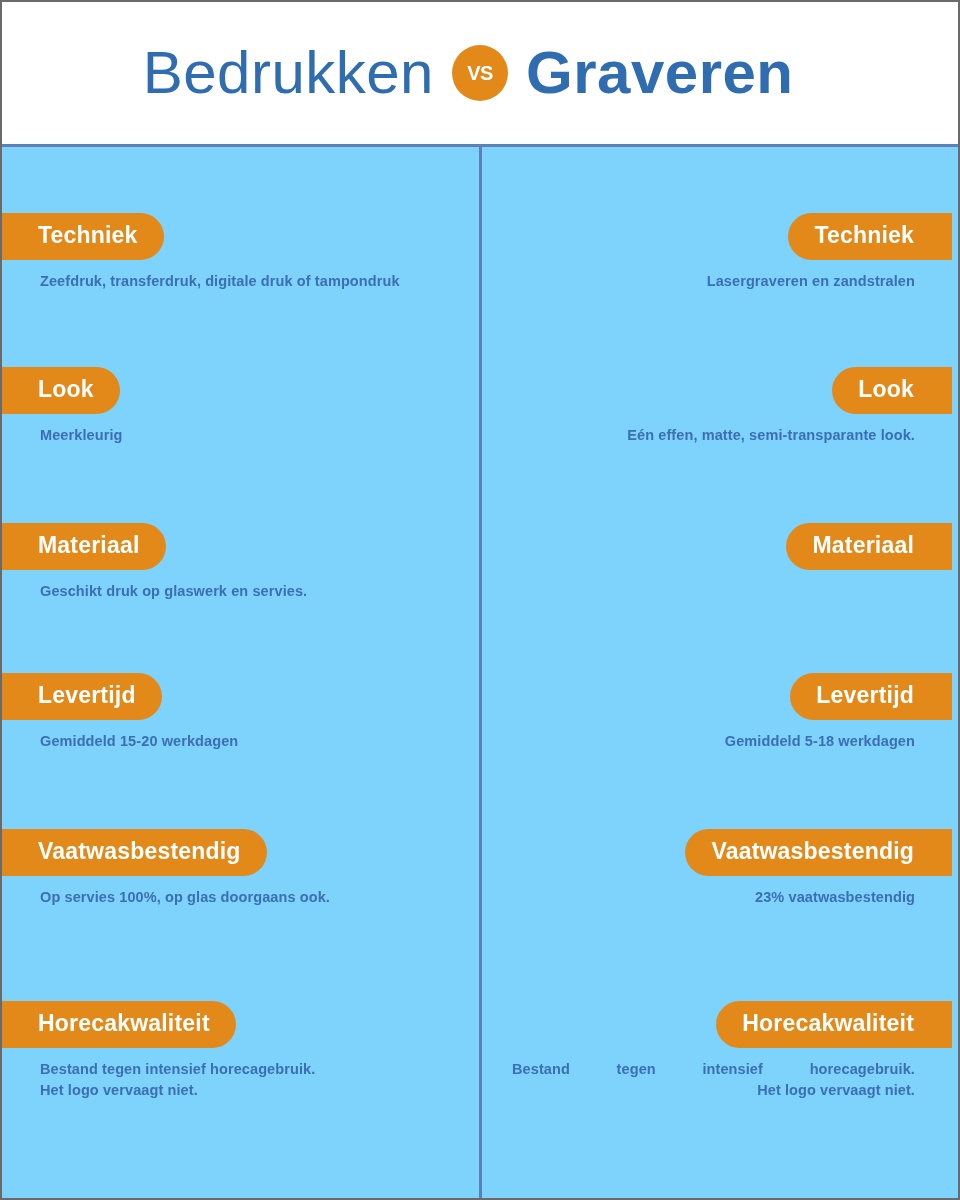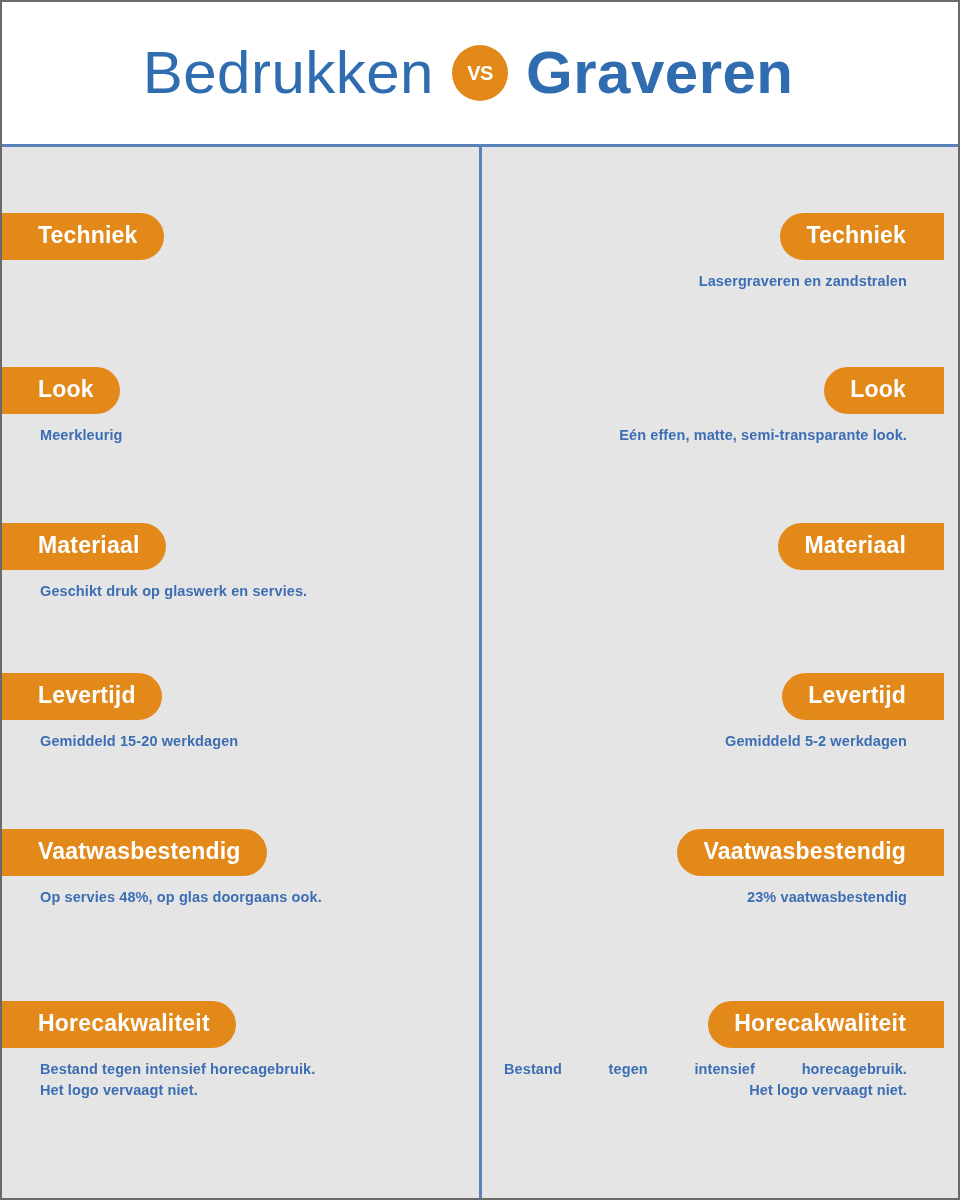--- a/index.html
+++ b/index.html
@@ -9,21 +9,21 @@
   }
   body {
     font-family: "Liberation Sans", sans-serif;
     -webkit-font-smoothing: antialiased;
   }
 
   #page {
     position: relative;
     width: 960px;
     height: 1200px;
-    background: #e5e5e5;
+    background: #7dd3fc;
     box-sizing: border-box;
     border: 2px solid #6a6a6a;
     overflow: hidden;
   }
 
   
   #header {
     position: relative;
     height: 145px;
     box-sizing: border-box;
@@ -78,21 +78,21 @@
 
   .column {
     width: 50%;
     box-sizing: border-box;
     position: relative;
   }
 
   .row {
     position: absolute;
     left: 0;
-    right: 16px;
+    right: 8px;
   }
 
   
   .pill {
     display: inline-block;
     background: #e2891a;
     color: #ffffff;
     font-size: 23px;
     font-weight: 700;
     line-height: 1;
@@ -125,23 +125,22 @@
     margin-top: 11px;
     letter-spacing: 0.1px;
   }
   .col-left .desc {
     padding-left: 38px;
     padding-right: 20px;
     text-align: left;
   }
   .col-right .desc {
     padding-right: 35px;
-    padding-left: 16px;
+    padding-left: 32px;
     text-align: right;
-    margin-left: 8px;
   }
   .desc .line { display: block; }
   .col-right .desc.justified .line.first {
     text-align: justify;
     text-align-last: justify;
   }
 </style>
 </head>
 <body>
 
@@ -150,20 +149,23 @@
   <div id="header">
     <div class="head-word left">Bedrukken</div>
     <div id="vs-badge">VS</div>
     <div class="head-word right">Graveren</div>
   </div>
 
   <div id="compare">
     <div class="column col-left">
         <div class="row" style="top: 66px;">
           <div class="pill-wrap"><span class="pill">Techniek</span></div>
+          <div class="desc">
+            <span class="line first">Zeefdruk, transferdruk, digitale druk of tampondruk</span>
+          </div>
         </div>
         <div class="row" style="top: 220px;">
           <div class="pill-wrap"><span class="pill">Look</span></div>
           <div class="desc">
             <span class="line first">Meerkleurig</span>
           </div>
         </div>
         <div class="row" style="top: 376px;">
           <div class="pill-wrap"><span class="pill">Materiaal</span></div>
           <div class="desc">
@@ -172,21 +174,21 @@
         </div>
         <div class="row" style="top: 526px;">
           <div class="pill-wrap"><span class="pill">Levertijd</span></div>
           <div class="desc">
             <span class="line first">Gemiddeld 15-20 werkdagen</span>
           </div>
         </div>
         <div class="row" style="top: 682px;">
           <div class="pill-wrap"><span class="pill">Vaatwasbestendig</span></div>
           <div class="desc">
-            <span class="line first">Op servies 48%, op glas doorgaans ook.</span>
+            <span class="line first">Op servies 100%, op glas doorgaans ook.</span>
           </div>
         </div>
         <div class="row" style="top: 854px;">
           <div class="pill-wrap"><span class="pill">Horecakwaliteit</span></div>
           <div class="desc justified">
             <span class="line first">Bestand tegen intensief horecagebruik.</span>
             <span class="line">Het logo vervaagt niet.</span>
           </div>
         </div>
       </div>
@@ -202,21 +204,21 @@
           <div class="desc">
             <span class="line first">Eén effen, matte, semi-transparante look.</span>
           </div>
         </div>
         <div class="row" style="top: 376px;">
           <div class="pill-wrap"><span class="pill">Materiaal</span></div>
         </div>
         <div class="row" style="top: 526px;">
           <div class="pill-wrap"><span class="pill">Levertijd</span></div>
           <div class="desc">
-            <span class="line first">Gemiddeld 5-2 werkdagen</span>
+            <span class="line first">Gemiddeld 5-18 werkdagen</span>
           </div>
         </div>
         <div class="row" style="top: 682px;">
           <div class="pill-wrap"><span class="pill">Vaatwasbestendig</span></div>
           <div class="desc">
             <span class="line first">23% vaatwasbestendig</span>
           </div>
         </div>
         <div class="row" style="top: 854px;">
           <div class="pill-wrap"><span class="pill">Horecakwaliteit</span></div>

